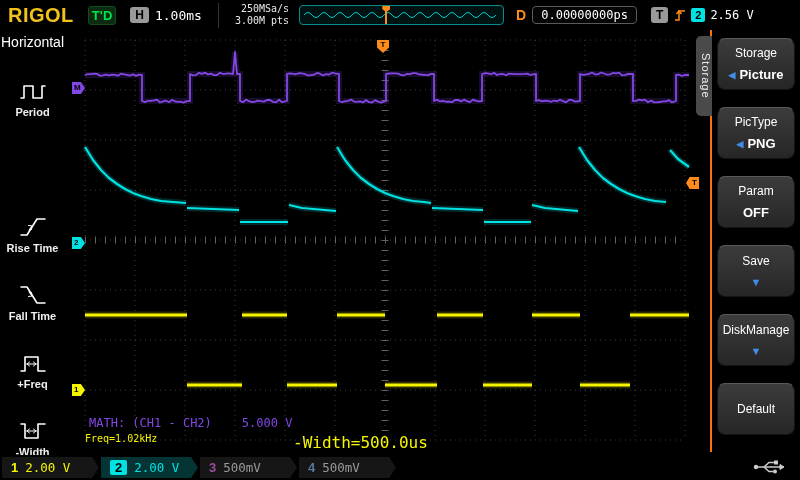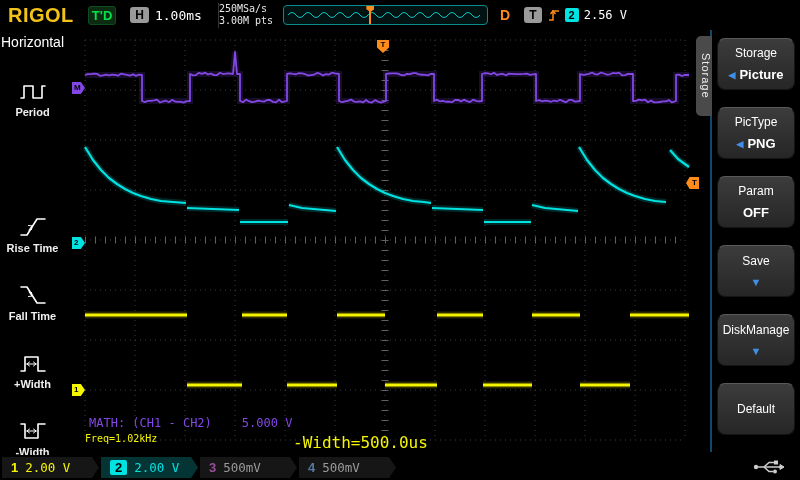--- a/index.html
+++ b/index.html
@@ -3,30 +3,30 @@
 <meta charset="utf-8">
 <style>
   :root{
     --math:#8247e5; --ch1:#f5f500; --ch2:#00e3e3; --ch3:#9a4f9a; --ch4:#5577a0;
     --orange:#ff8c1a; --arrow:#3f8fe8;
   }
   *{box-sizing:border-box;}
   html,body{margin:0;padding:0;background:#000;}
   body{width:800px;height:480px;overflow:hidden;font-family:"Liberation Sans",sans-serif;color:#fff;}
   .mono{font-family:"DejaVu Sans Mono",monospace;}
-  .screen{position:absolute;top:0;left:0;width:800px;height:452px;background:#0c4a6e;}
+  .screen{position:absolute;top:0;left:0;width:800px;height:452px;background:#f97316;}
 
   
   .topbar{position:absolute;left:0;top:0;width:800px;height:30px;display:flex;align-items:center;background:#000;}
   .brand{color:#f2c21a;font-weight:bold;font-size:20px;letter-spacing:.5px;margin-left:8px;}
   .td-badge{margin-left:14px;color:#00e44a;font-weight:bold;font-size:13px;background:#0c2b12;border:1px solid #0f4d1d;border-radius:3px;padding:0 3px;line-height:17px;}
   .key-badge{background:#9a9a9a;color:#000;font-weight:bold;font-size:12px;padding:1px 5px;border-radius:3px;}
   .h-group{margin-left:14px;display:flex;align-items:center;gap:6px;}
   .tb-val{font-size:13px;color:#fff;}
-  .rate-group{margin-left:16px;font-size:10px;line-height:1.25;color:#e8e8e8;text-align:left;border-left:1px solid #333;padding-left:0;}
+  .rate-group{margin-left:16px;font-size:10px;line-height:1.25;color:#e8e8e8;text-align:right;border-left:1px solid #333;padding-left:16px;}
   .preview{position:relative;width:205px;height:20px;border:1px solid #0a8c8c;border-radius:4px;background:#001212;margin-left:10px;overflow:hidden;}
   .preview svg{position:absolute;inset:0;}
   .preview-marker{position:absolute;left:42%;top:0;width:2px;height:100%;background:var(--orange);}
   .preview-marker::before{content:"";position:absolute;top:0;left:-3px;width:8px;height:6px;background:var(--orange);clip-path:polygon(0 0,100% 0,100% 55%,50% 100%,0 55%);}
   .d-group{margin-left:12px;display:flex;align-items:center;gap:6px;}
   .d-badge{color:var(--orange);font-weight:bold;font-size:14px;}
   .d-value{border:1px solid #5a5a5a;border-radius:4px;padding:1px 8px;font-size:12px;background:#050505;color:#fff;}
   .t-group{margin-left:14px;display:flex;align-items:center;gap:5px;}
   .edge-icon{width:13px;height:16px;}
   .src-badge{background:var(--ch2);color:#000;font-weight:bold;font-size:11px;padding:0 4px;border-radius:2px;line-height:14px;height:14px;}
@@ -94,20 +94,21 @@
       <div class="mono">3.00M pts</div>
     </div>
     <div class="preview">
       <svg width="203" height="18">
         <path id="pv-path" d="M4 9 q4 -5 8 0 q4 5 8 0 q4 -5 8 0 q4 5 8 0 q4 -5 8 0 q4 5 8 0 q4 -5 8 0 q4 5 8 0 q4 -5 8 0 q4 5 8 0 q4 -5 8 0 q4 5 8 0 q4 -5 8 0 q4 5 8 0 q4 -5 8 0 q4 5 8 0 q4 -5 8 0 q4 5 8 0 q4 -5 8 0 q4 5 8 0 q4 -5 8 0 q4 5 8 0 q4 -5 8 0 q4 5 8 0" fill="none" stroke="#00c8c8" stroke-width="1"></path>
       </svg>
       <div class="preview-marker"></div>
     </div>
     <div class="d-group">
       <span class="d-badge">D</span>
+      <span class="d-value mono">0.00000000ps</span>
     </div>
     <div class="t-group">
       <span class="key-badge">T</span>
       <svg class="edge-icon" viewBox="0 0 13 16">
         <path d="M2 13 H6 V4 H12" fill="none" stroke="#ff8c1a" stroke-width="1.5"></path>
         <path d="M3.5 7 L6 4 L8.5 7" fill="none" stroke="#ff8c1a" stroke-width="1.5"></path>
       </svg>
       <span class="src-badge">2</span>
       <span class="t-val mono">2.56 V</span>
     </div>
@@ -133,21 +134,21 @@
           <path d="M3 5 h6 L19 21 h8"></path>
           <path d="M11 10 l3 4 M14 14 l-3.5 0.5 M14 14 l-0.5 -3.5" stroke-width="1"></path>
         </svg>
       <span class="llabel">Fall Time</span>
     </div>
     <div class="left-item li5">
       <svg class="licon" viewBox="0 0 30 26">
           <path d="M3 21 h4 v-14 h13 v14 h7"></path>
           <path d="M9 14 h9 M9 14 l2.5 -2 M9 14 l2.5 2 M18 14 l-2.5 -2 M18 14 l-2.5 2" stroke-width="1"></path>
         </svg>
-      <span class="llabel">+Width</span>
+      <span class="llabel">+Freq</span>
     </div>
     <div class="left-item li6">
       <svg class="licon" viewBox="0 0 30 26">
           <path d="M3 6 h4 v14 h13 v-14 h7"></path>
           <path d="M9 13 h9 M9 13 l2.5 -2 M9 13 l2.5 2 M18 13 l-2.5 -2 M18 13 l-2.5 2" stroke-width="1"></path>
         </svg>
       <span class="llabel">-Width</span>
     </div>
   </nav>
 

